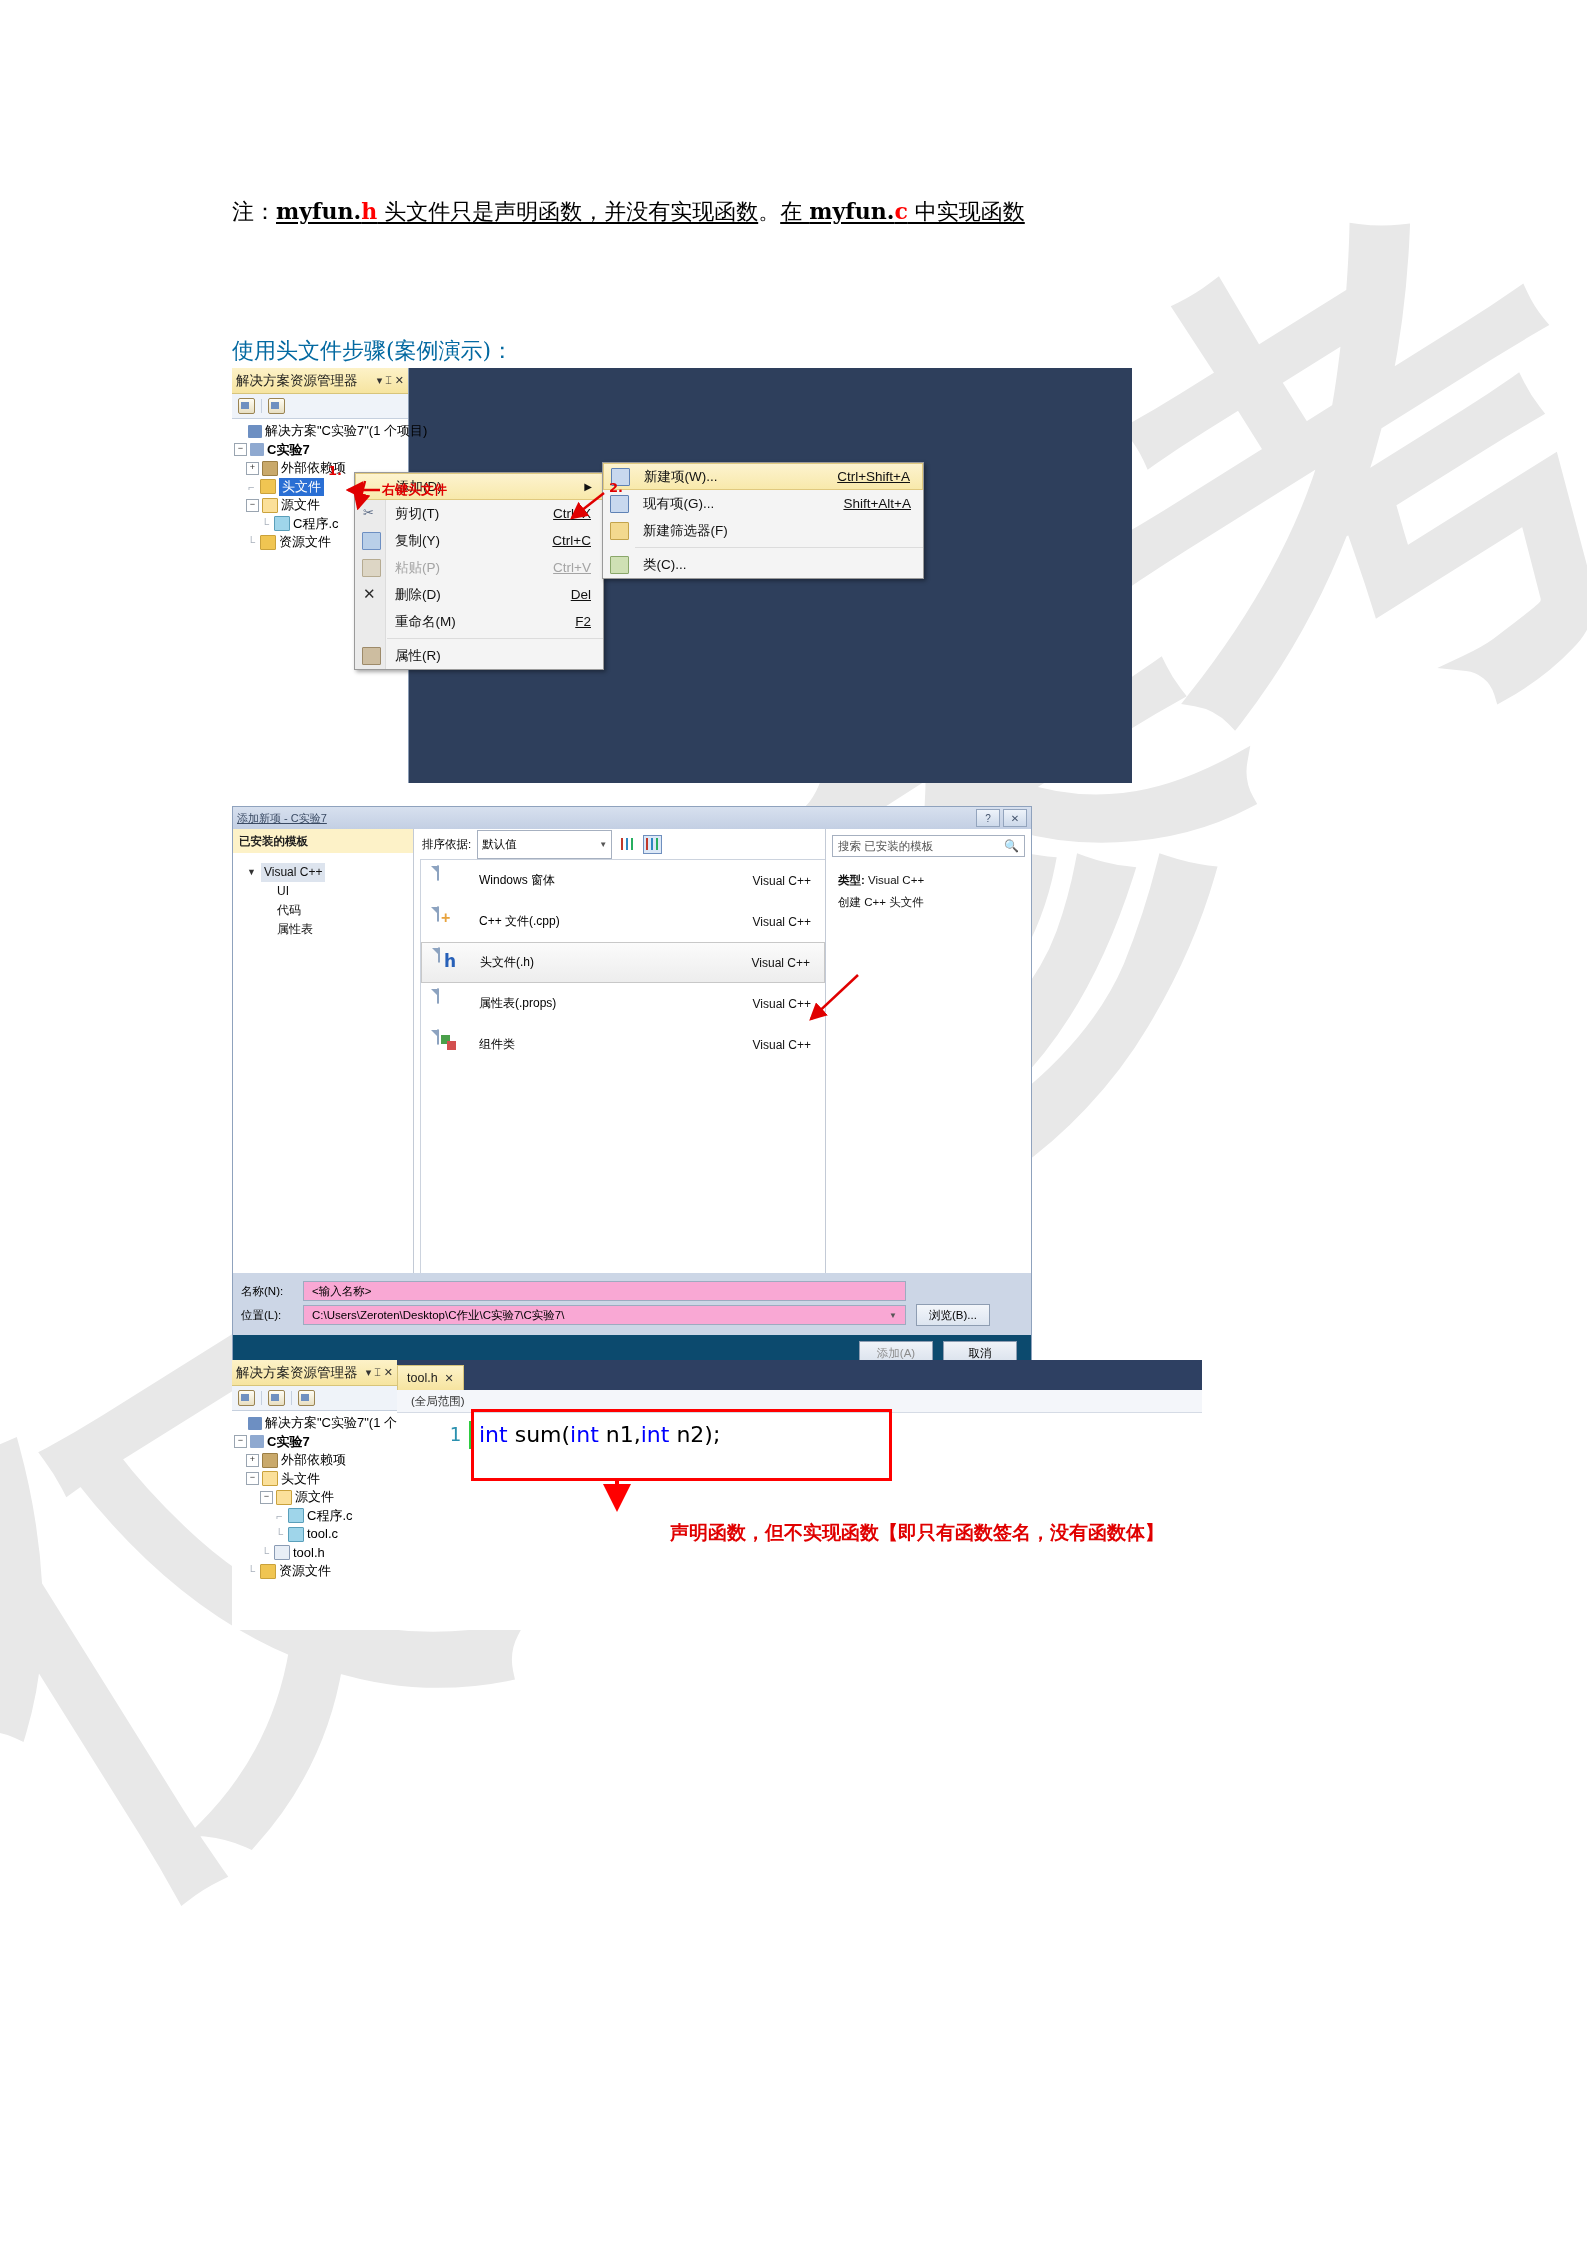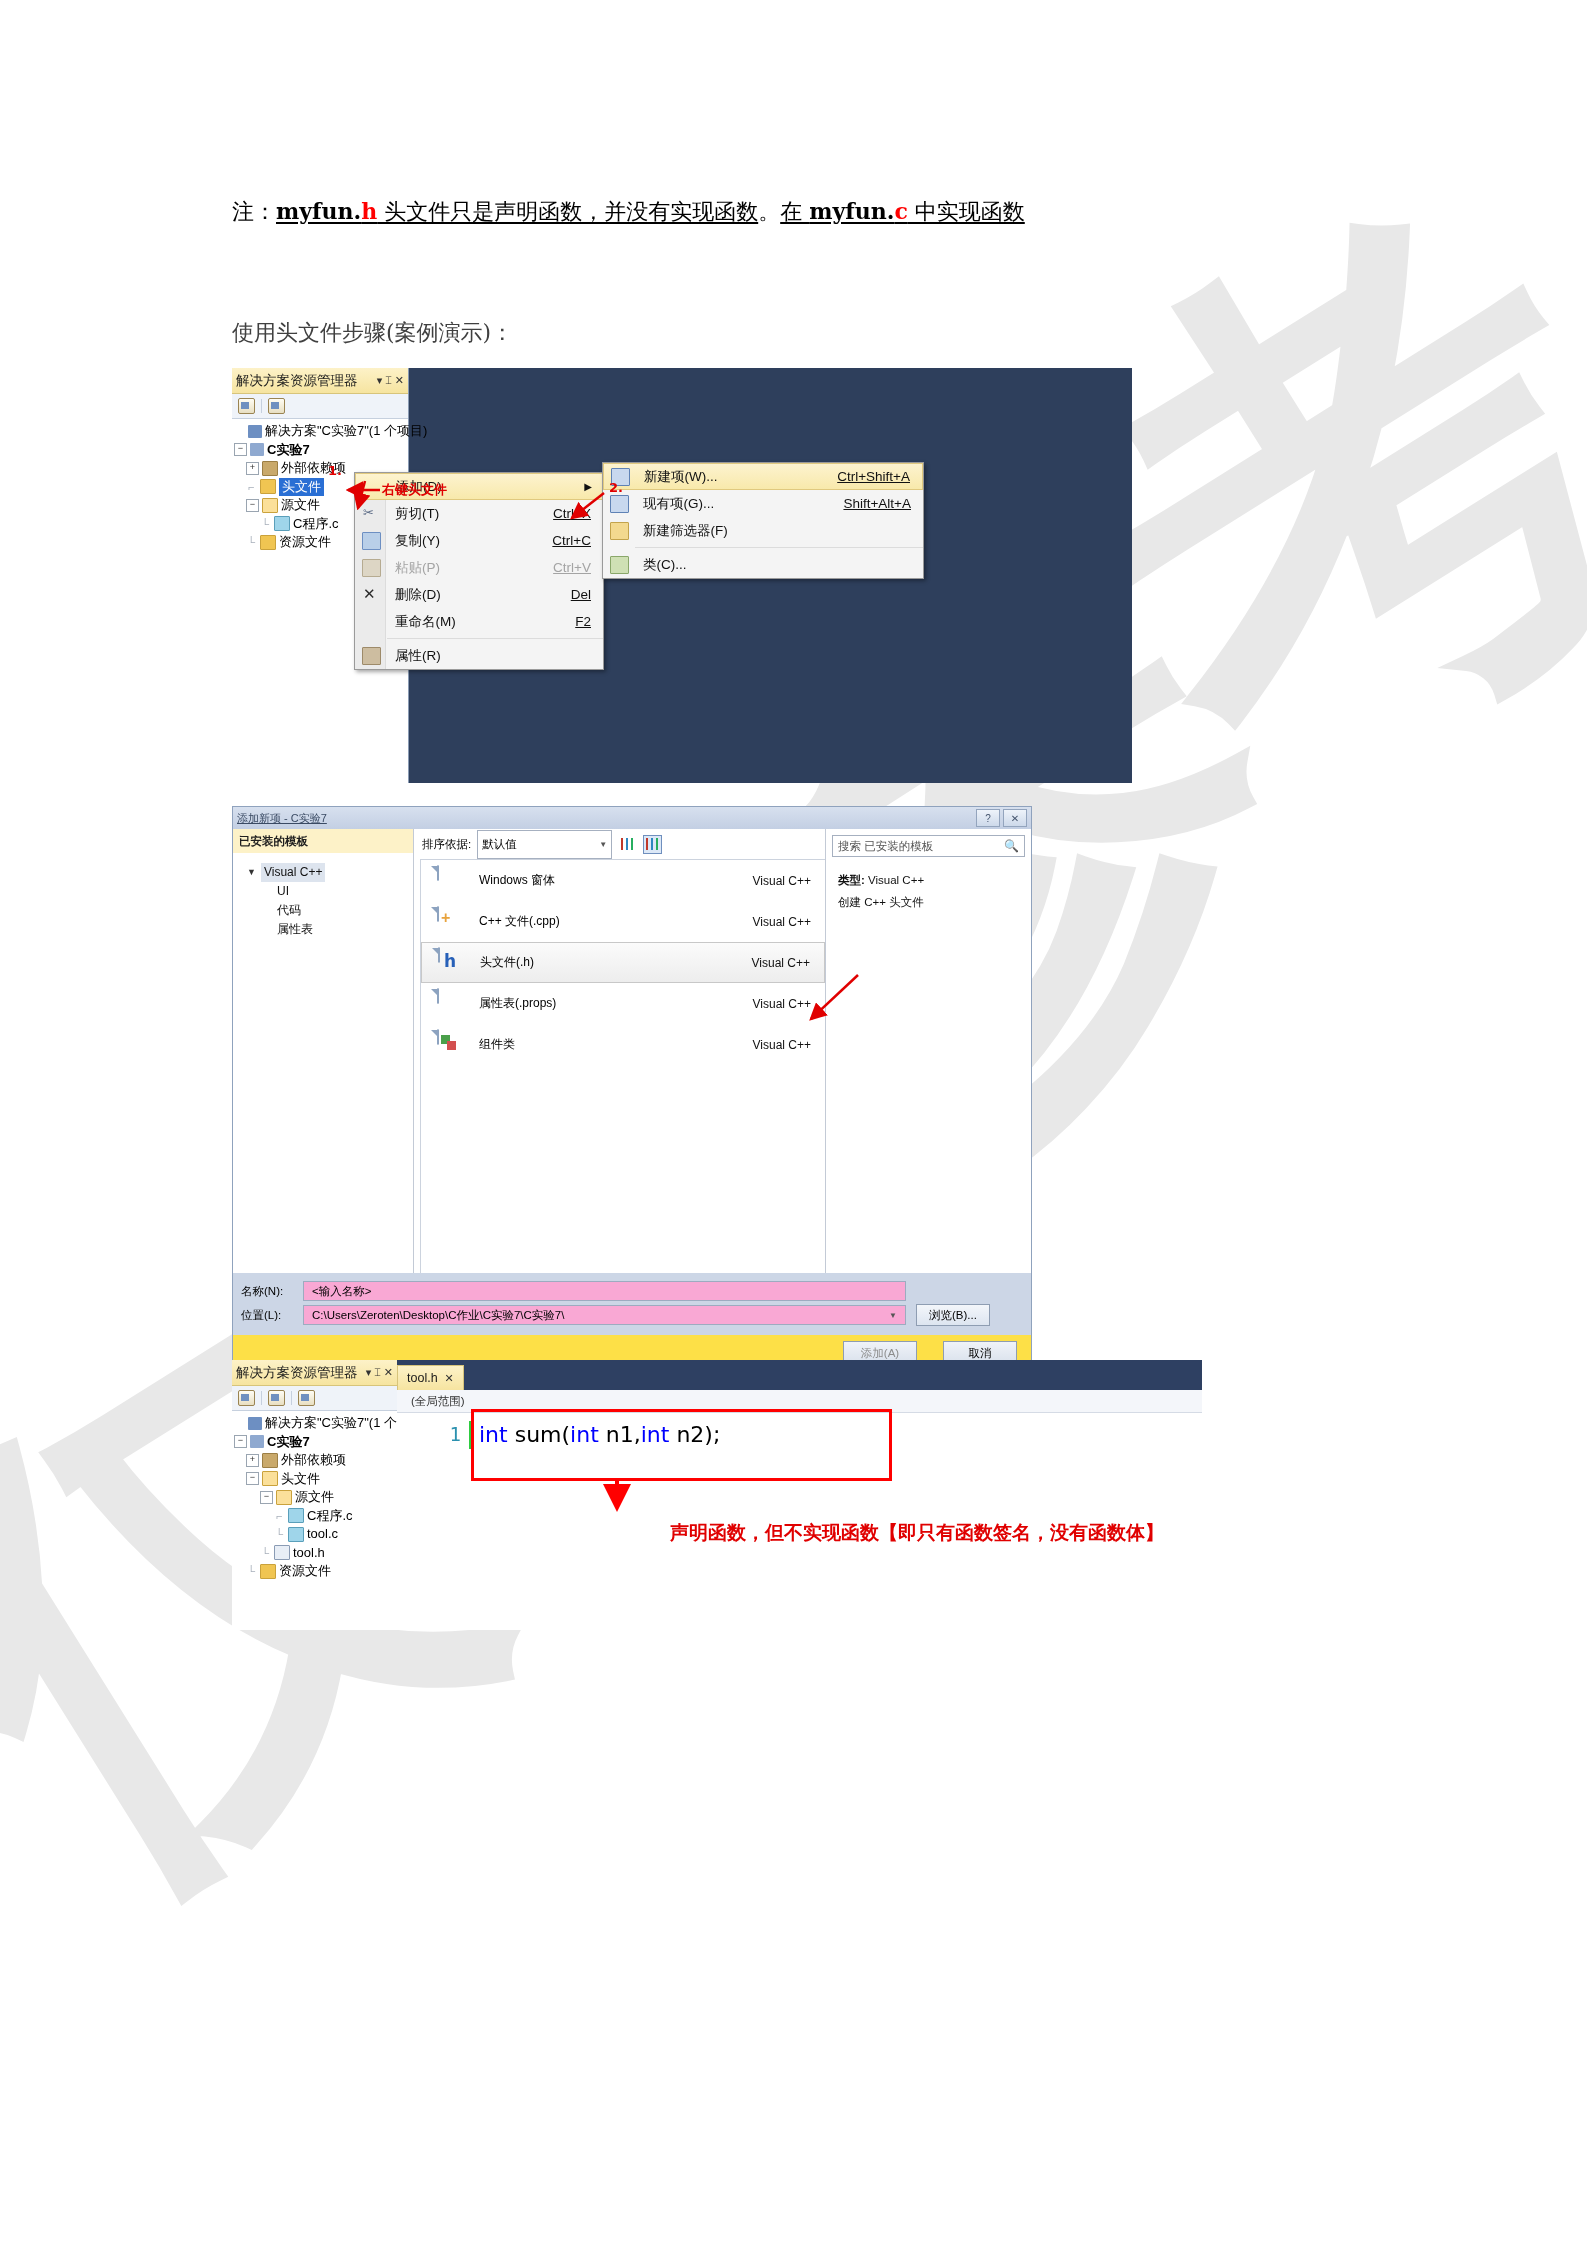--- a/index.html
+++ b/index.html
@@ -21,23 +21,23 @@
   
   .doc-note{
     position:absolute;left:232px;top:195px;width:1180px;
     font-family:"DejaVu Serif","Liberation Serif",serif;
     font-size:22px;line-height:1.5;color:#000;z-index:20;
   }
   .doc-note .u{ text-decoration:underline; text-underline-offset:3px; }
   .doc-note b{font-weight:700;}
   .red{color:#ff0000;}
   .doc-step{
-    position:absolute;left:232px;top:318px;
+    position:absolute;left:232px;top:336px;
     font-family:"DejaVu Serif","Liberation Serif",serif;
-    font-size:22px;color:#404040;z-index:20;
+    font-size:22px;color:#0369a1;z-index:20;
   }
 
   
   .shot1{position:absolute;left:232px;top:368px;width:900px;height:415px;z-index:10;
          background:#2e3f5c;overflow:hidden;}
   .se1{position:absolute;left:0;top:0;width:176px;height:415px;background:#fff;
        border-right:1px solid #8a9bb4;}
   .se-title{
     height:25px;background:linear-gradient(#fdf2c8,#f6e4a0);
     border-bottom:1px solid #d7c47b;display:flex;align-items:center;
@@ -170,22 +170,22 @@
   .foot-fields{height:56px;background:#ccd6e6;padding:6px 0 0 0;}
   .frow{display:flex;align-items:center;height:24px;padding-left:8px;}
   .frow .fl{width:62px;font-size:11.5px;}
   .fbox{height:18px;border:1px solid #9dabc0;background:#f9a8d4;font-size:11.5px;
       display:flex;align-items:center;padding:0 8px;}
   .fbox .fv{flex:1;white-space:nowrap;overflow:hidden;}
   .fbox .cd{font-size:8px;color:#555;}
   .browse{height:20px;min-width:72px;margin-left:10px;border:1px solid #8e9db2;
       background:linear-gradient(#f3f6fa,#dde5f0);font-size:11.5px;display:flex;
       align-items:center;justify-content:center;}
-  .foot-btns{height:36px;background:#fde047;display:flex;align-items:center;
-      justify-content:flex-end;gap:26px;padding-right:14px;}
+  .foot-btns{height:36px;background:#0c4a6e;display:flex;align-items:center;
+      justify-content:flex-end;gap:10px;padding-right:14px;}
   .dbtn{min-width:72px;height:22px;border:1px solid #8e9db2;font-size:11.5px;
       display:flex;align-items:center;justify-content:center;
       background:linear-gradient(#f0f3f8,#d9e1ec);}
   .dbtn.dim{color:#8c8c8c;}
 
   
   .shot3{position:absolute;left:232px;top:1360px;width:970px;height:270px;z-index:10;overflow:hidden;}
   .se3{position:absolute;left:0;top:0;width:165px;height:270px;background:#fff;}
   .ed{position:absolute;left:165px;top:0;right:0;height:270px;background:#fff;}
   .ed-tabstrip{height:30px;background:#2e4062;display:flex;align-items:flex-end;}

